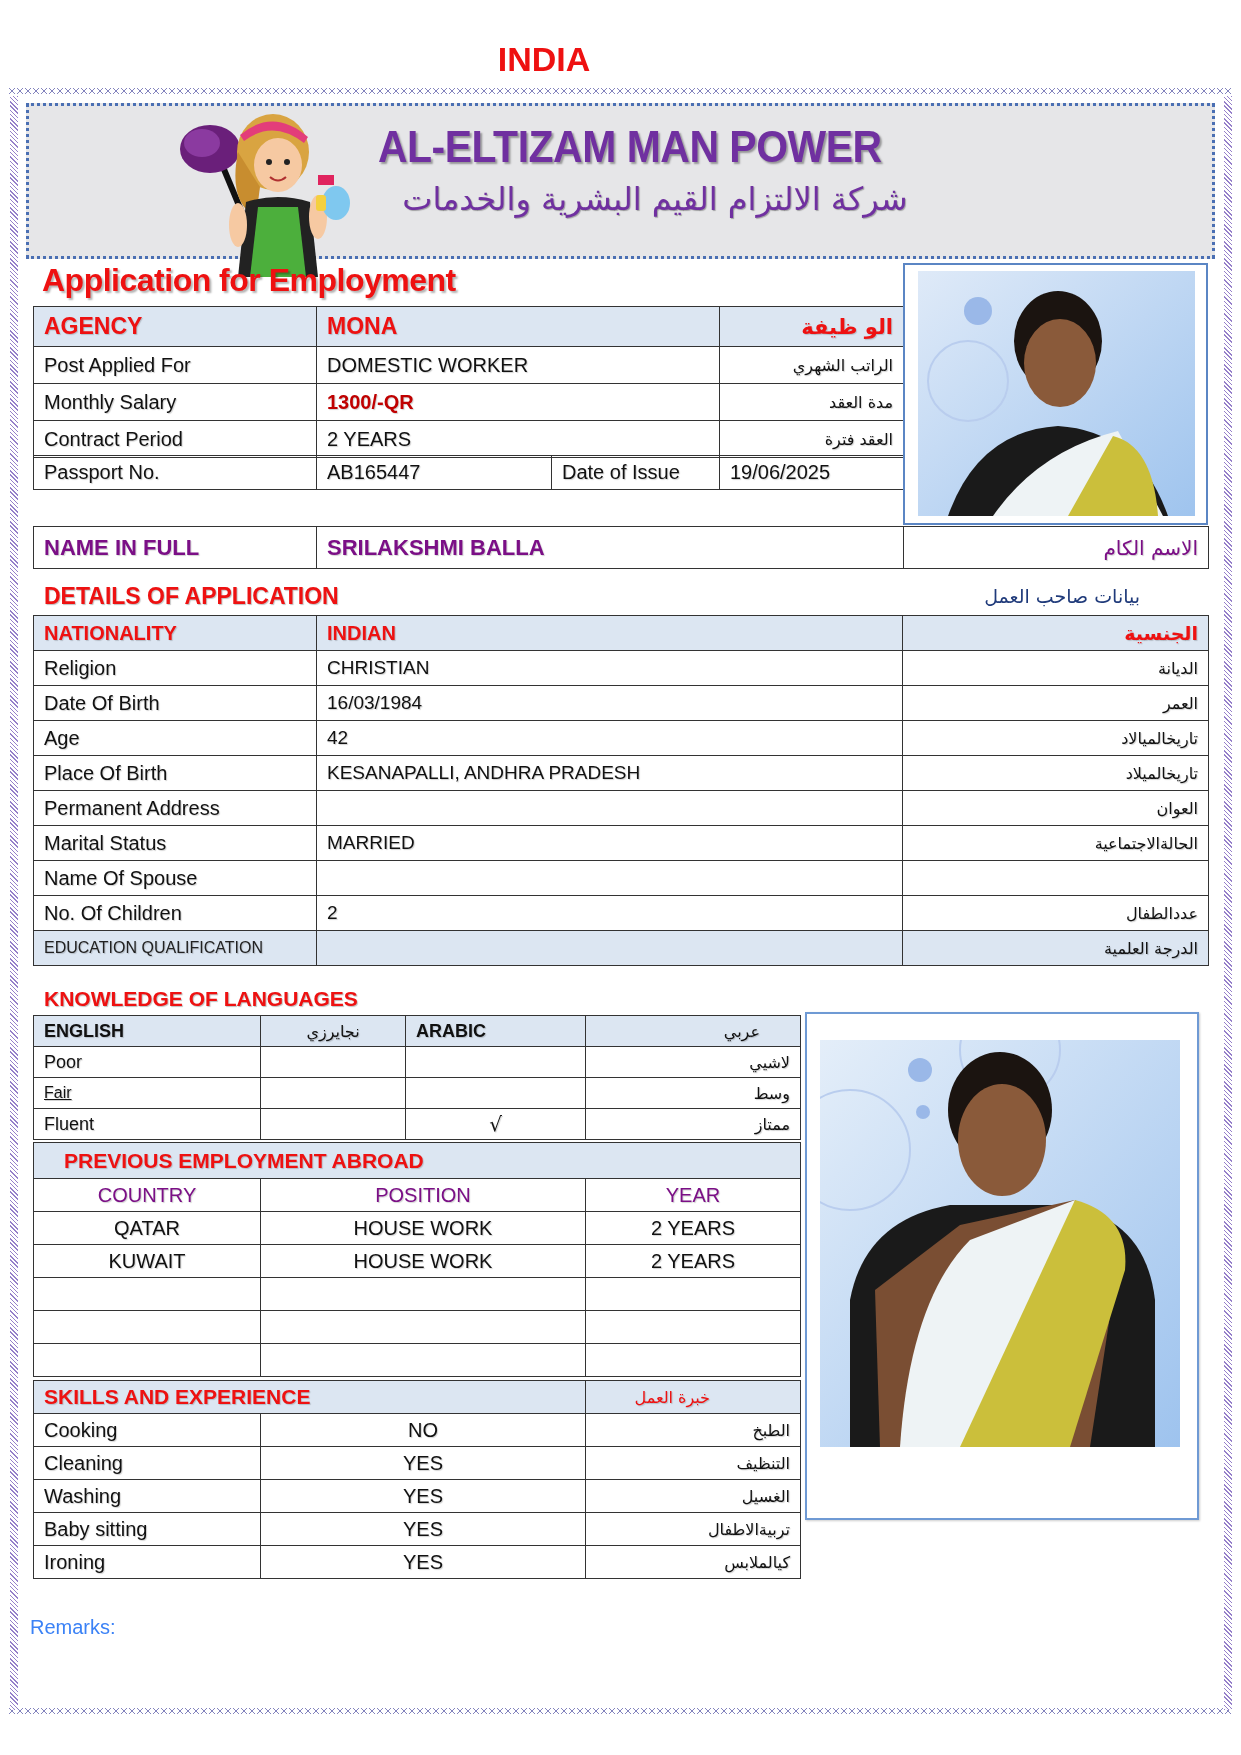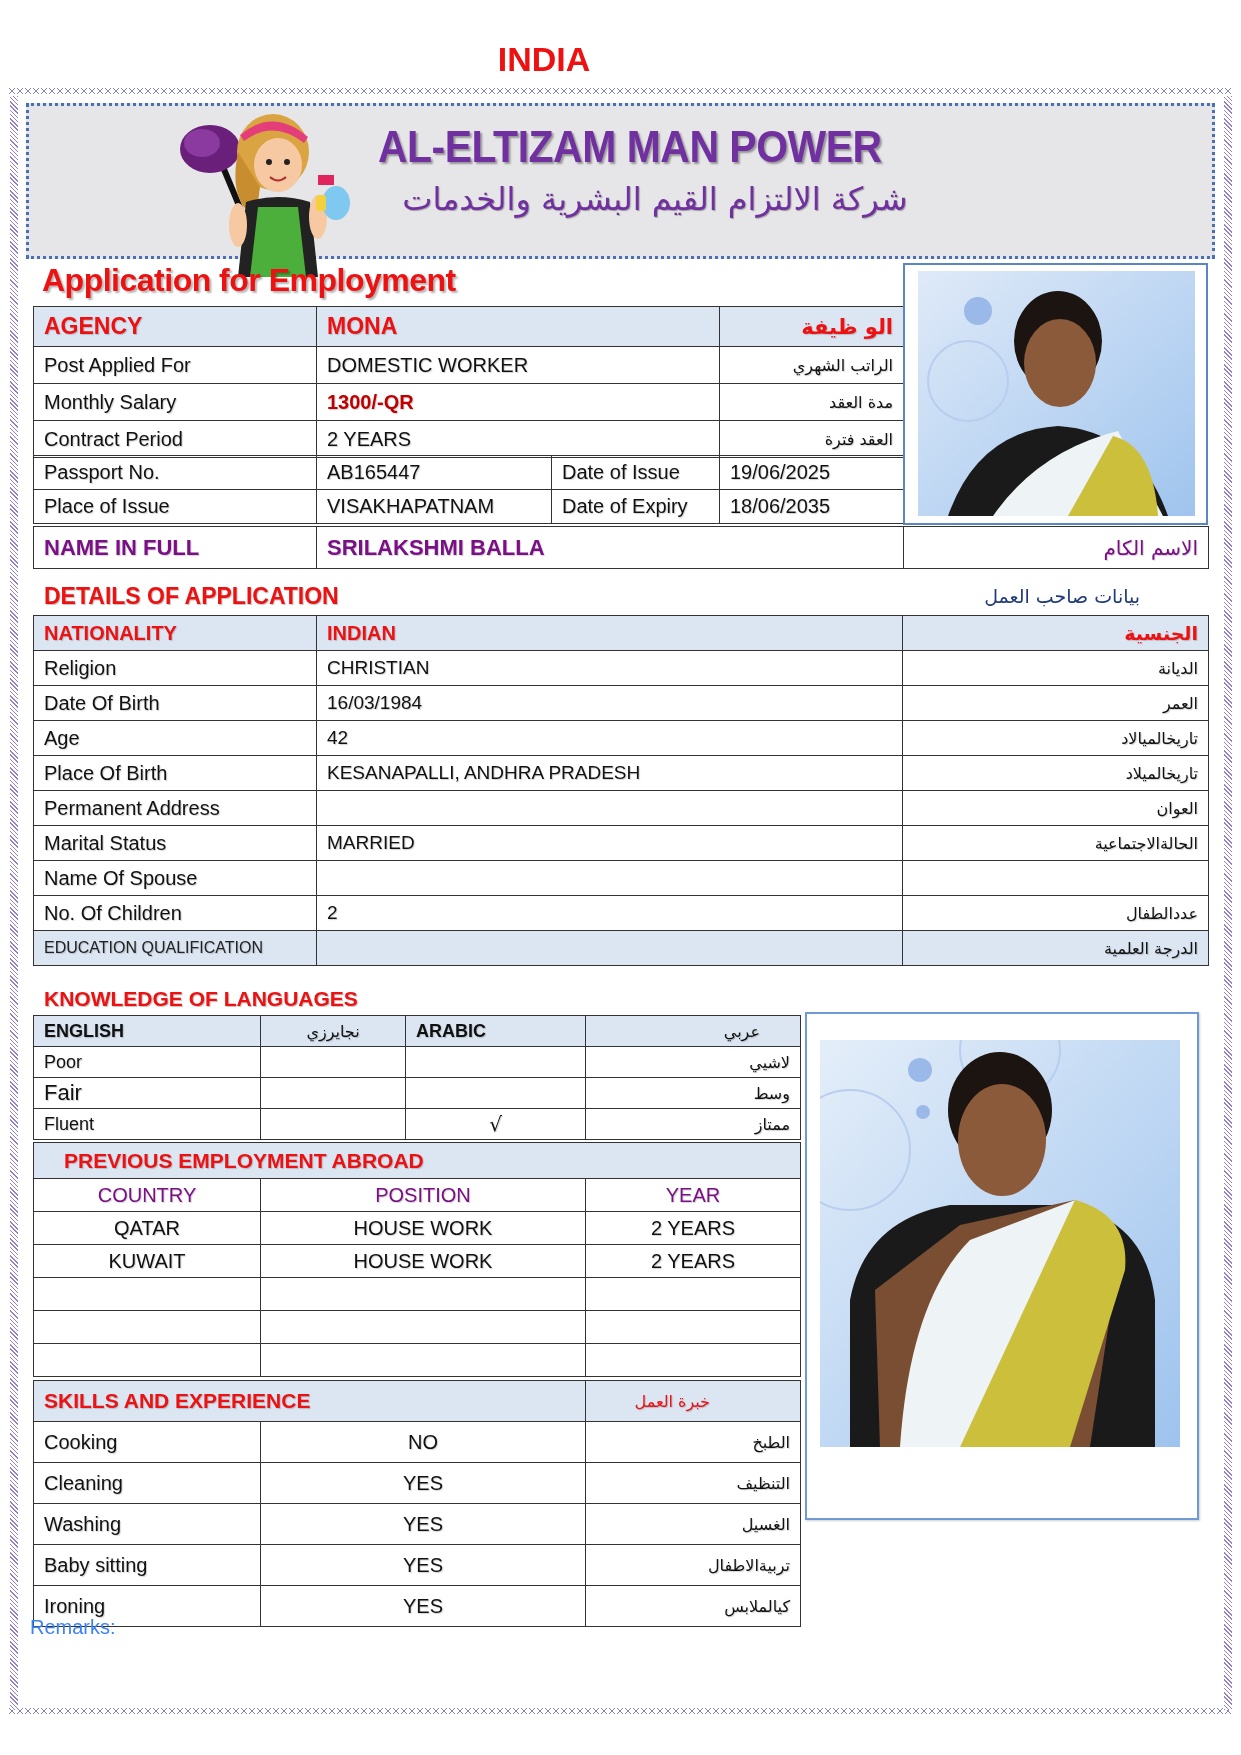--- a/index.html
+++ b/index.html
@@ -62,21 +62,21 @@
   #details-table tr { height: 35px; }
 
   #lang-table { left: 33px; top: 1015px; width: 767px; }
   #lang-table tr { height: 31px; }
 
   #emp-table { left: 33px; top: 1142px; width: 767px; }
   #emp-table tr { height: 33px; }
   #emp-table tr.sectionrow td { background: #dce6f2; height: 35px; }
 
   #skills-table { left: 33px; top: 1380px; width: 767px; }
-  #skills-table tr { height: 41px; }
+  #skills-table tr { height: 33px; }
 
   .photo-frame-2 { position: absolute; left: 805px; top: 1012px; width: 394px; height: 508px; border: 2px solid #6f9ad4; box-sizing: border-box; background: #fff; box-shadow: 1px 1px 2px rgba(0,0,0,0.2); }
   .photo-2 { position: absolute; left: 820px; top: 1040px; width: 360px; height: 407px; }
 
   .remarks { position: absolute; left: 30px; top: 1616px; font-family: "Liberation Sans", sans-serif; font-size: 20px; color: #3b82f6; }
 </style>
 </head>
 <body>
 
 <div class="country-title">INDIA</div>
@@ -155,26 +155,20 @@
       <col style="width:235px">
       <col style="width:168px">
       <col style="width:184px">
     </colgroup>
   <tbody>
       <tr>
     <td>Passport No.</td>
     <td>AB165447</td>
     <td>Date of Issue</td>
     <td>19/06/2025</td>
-  </tr>
-  <tr>
-    <td>Place of Issue</td>
-    <td>VISAKHAPATNAM</td>
-    <td>Date of Expiry</td>
-    <td>18/06/2035</td>
   </tr>
 </tbody>
   </table>
 
 <table id="name-table">
   <colgroup>
       <col style="width:283px">
       <col style="width:587px">
       <col style="width:305px">
     </colgroup>
@@ -284,21 +278,21 @@
     <td style="font-weight:bold; font-size:18px;">ARABIC</td>
     <td class="ar" style="padding-right:40px;">عربي</td>
   </tr>
   <tr>
     <td style="font-size:18px;">Poor</td>
     <td class="center"></td>
     <td class="center"></td>
     <td class="ar">لاشيي</td>
   </tr>
   <tr>
-    <td style="font-size:22px;">Fair</td>
+    <td style="font-size:16px;text-decoration:underline;">Fair</td>
     <td class="center"></td>
     <td class="center"></td>
     <td class="ar">وسط</td>
   </tr>
   <tr>
     <td style="font-size:18px;">Fluent</td>
     <td class="center"></td>
     <td class="center" style="font-family:'DejaVu Sans', sans-serif;">√</td>
     <td class="ar">ممتاز</td>
   </tr>

